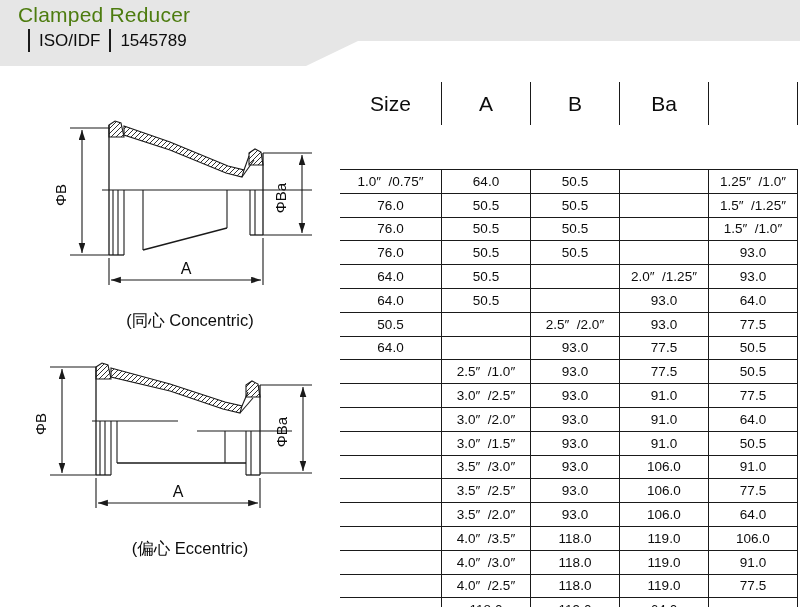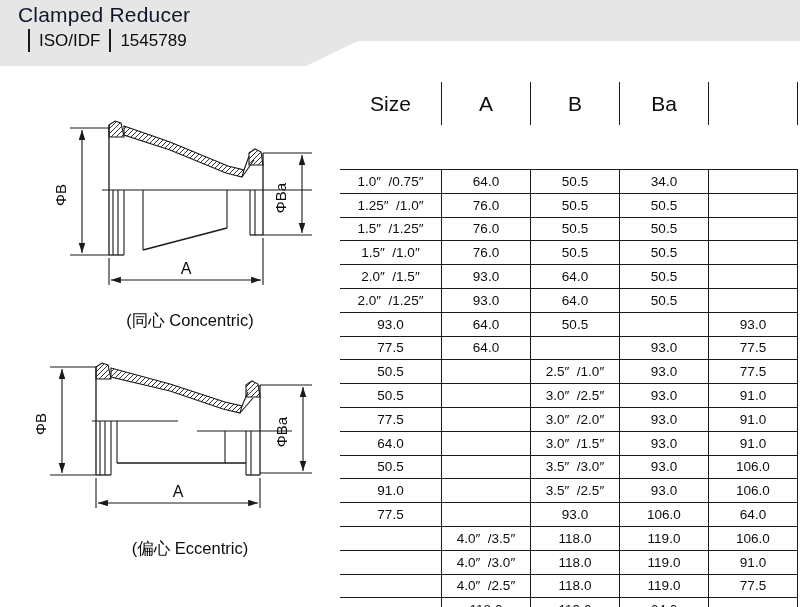--- a/index.html
+++ b/index.html
@@ -8,21 +8,21 @@
     background:#ffffff;color:#111;
     font-family:"Liberation Sans","DejaVu Sans",sans-serif;
   }
   
   .band{
     position:absolute;left:0;top:0;width:800px;height:66px;
     background:#e6e6e6;
     clip-path:polygon(0 0,800px 0,800px 41px,358px 41px,306px 66px,0 66px);
   }
   .title{
-    position:absolute;left:18px;top:3px;font-size:21px;letter-spacing:.2px;color:#0f172a;
+    position:absolute;left:18px;top:3px;font-size:21px;letter-spacing:.2px;color:#4d7c0f;
   }
   .subtitle{
     position:absolute;left:28px;top:29px;display:flex;align-items:center;gap:9px;
     font-size:17px;color:#0c0c0c;
   }
   .vbar{width:2px;height:23px;background:#1a1a1a;}
   
   .dtable{position:absolute;left:340px;top:82px;width:458px;}
   .thead,.tbody{display:grid;grid-template-columns:102px 89px 89px 89px 89px;text-align:center;}
   .thead{height:43px;}
@@ -163,58 +163,57 @@
     <div class="th">Size</div>
     <div class="th">A</div>
     <div class="th">B</div>
     <div class="th">Ba</div>
     <div class="th"></div>
   </div>
   <div class="tbody">
   <div class="td c-size">1.0″  /0.75″</div>
   <div class="td">64.0</div>
   <div class="td">50.5</div>
-  <div class="td">34.0</div>
   <div class="td"></div>
 
   <div class="td c-size">1.25″  /1.0″</div>
   <div class="td">76.0</div>
   <div class="td">50.5</div>
   <div class="td">50.5</div>
   <div class="td"></div>
 
   <div class="td c-size">1.5″  /1.25″</div>
   <div class="td">76.0</div>
   <div class="td">50.5</div>
   <div class="td">50.5</div>
   <div class="td"></div>
 
   <div class="td c-size">1.5″  /1.0″</div>
   <div class="td">76.0</div>
   <div class="td">50.5</div>
   <div class="td">50.5</div>
   <div class="td"></div>
 
-  <div class="td c-size">2.0″  /1.5″</div>
   <div class="td">93.0</div>
   <div class="td">64.0</div>
   <div class="td">50.5</div>
   <div class="td"></div>
 
   <div class="td c-size">2.0″  /1.25″</div>
   <div class="td">93.0</div>
   <div class="td">64.0</div>
   <div class="td">50.5</div>
   <div class="td"></div>
 
   <div class="td">93.0</div>
   <div class="td">64.0</div>
   <div class="td">50.5</div>
   <div class="td"></div>
 
+  <div class="td c-size">2.5″  /2.0″</div>
   <div class="td">93.0</div>
   <div class="td">77.5</div>
   <div class="td">64.0</div>
   <div class="td"></div>
 
   <div class="td">93.0</div>
   <div class="td">77.5</div>
   <div class="td">50.5</div>
   <div class="td"></div>
 
@@ -247,20 +246,21 @@
   <div class="td">106.0</div>
   <div class="td">91.0</div>
   <div class="td"></div>
 
   <div class="td c-size">3.5″  /2.5″</div>
   <div class="td">93.0</div>
   <div class="td">106.0</div>
   <div class="td">77.5</div>
   <div class="td"></div>
 
+  <div class="td c-size">3.5″  /2.0″</div>
   <div class="td">93.0</div>
   <div class="td">106.0</div>
   <div class="td">64.0</div>
   <div class="td"></div>
 
   <div class="td c-size">4.0″  /3.5″</div>
   <div class="td">118.0</div>
   <div class="td">119.0</div>
   <div class="td">106.0</div>
   <div class="td"></div>

